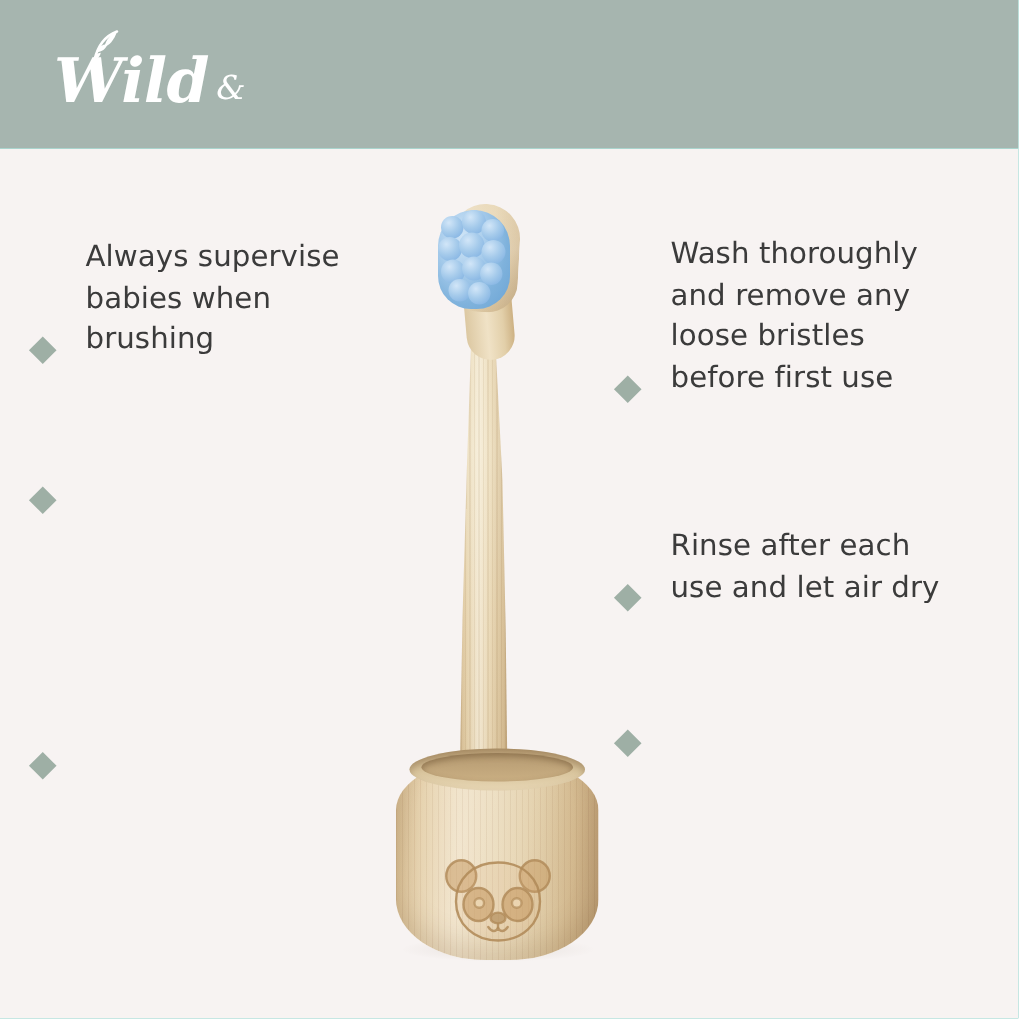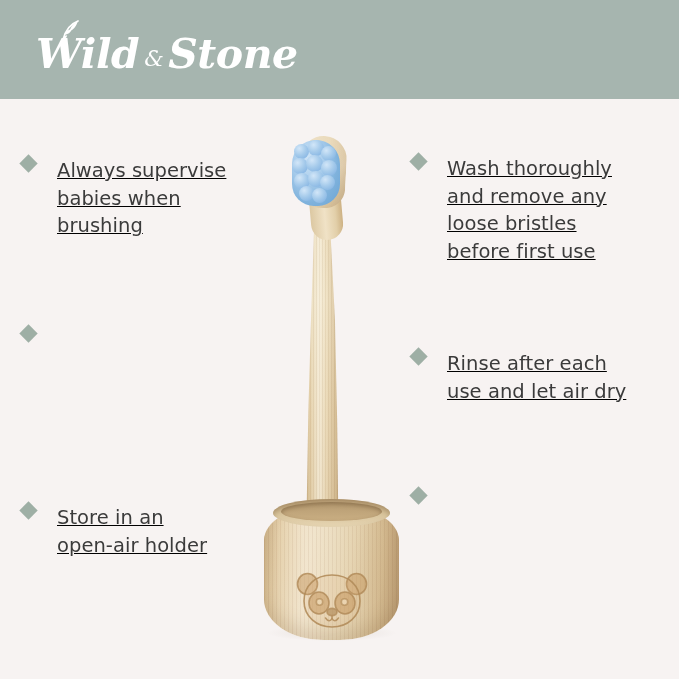--- a/index.html
+++ b/index.html
@@ -86,23 +86,22 @@
     position: absolute;
     top: 0;
     width: 270px;
   }
   .col-left  { left: 22px; }
   .col-right { left: 412px; }
 
   .tip {
     position: absolute;
     display: flex;
-    align-items: flex-start;
+    align-items: flex-end;
     width: 270px;
-    text-decoration: underline;
   }
   .bullet-diamond {
     flex: 0 0 auto;
     width: 13px;
     height: 13px;
     background: #9eafa5;
     transform: rotate(45deg);
     margin-right: 22px;
   }
   .tip-text {
@@ -319,21 +318,20 @@
     <div class="brand-logo">
       <div class="brand-wordmark">
         <svg class="brand-leaf" viewBox="0 0 32 26">
           <path d="M22 2 C14 5, 9 12, 7 21" stroke="#ffffff" stroke-width="1.7" fill="none" stroke-linecap="round"></path>
           <path d="M22 2 C20 8, 17 11, 13.5 12.5 C14.5 7.5, 18 3.5, 22 2 Z" fill="#ffffff"></path>
           <path d="M15.5 10.5 C12 10.5, 9.5 12.5, 8.2 15.8 C12 15.6, 14.6 13.8, 15.5 10.5 Z" fill="#ffffff"></path>
           <path d="M11.2 16.2 C8.2 16.6, 6.4 18.4, 5.6 21.2 C8.6 20.6, 10.6 19, 11.2 16.2 Z" fill="#ffffff"></path>
         </svg>
         <span class="brand-word">Wild</span>
         <span class="brand-amp">&amp;</span>
-        <span class="brand-word">Stone</span>
       </div>
     </div>
   </div>
 
   <div class="body-area">
 
     <div class="col col-left">
 
       <div class="tip tip-l1">
         <span class="bullet-diamond"></span>
@@ -341,22 +339,20 @@
 babies when
 brushing</span>
       </div>
 
       <div class="tip tip-l2">
         <span class="bullet-diamond"></span>
       </div>
 
       <div class="tip tip-l3">
         <span class="bullet-diamond"></span>
-        <span class="tip-text">Store in an
-open-air holder</span>
       </div>
 
     </div>
 
     <div class="col col-right">
 
       <div class="tip tip-r1">
         <span class="bullet-diamond"></span>
         <span class="tip-text">Wash thoroughly
 and remove any

